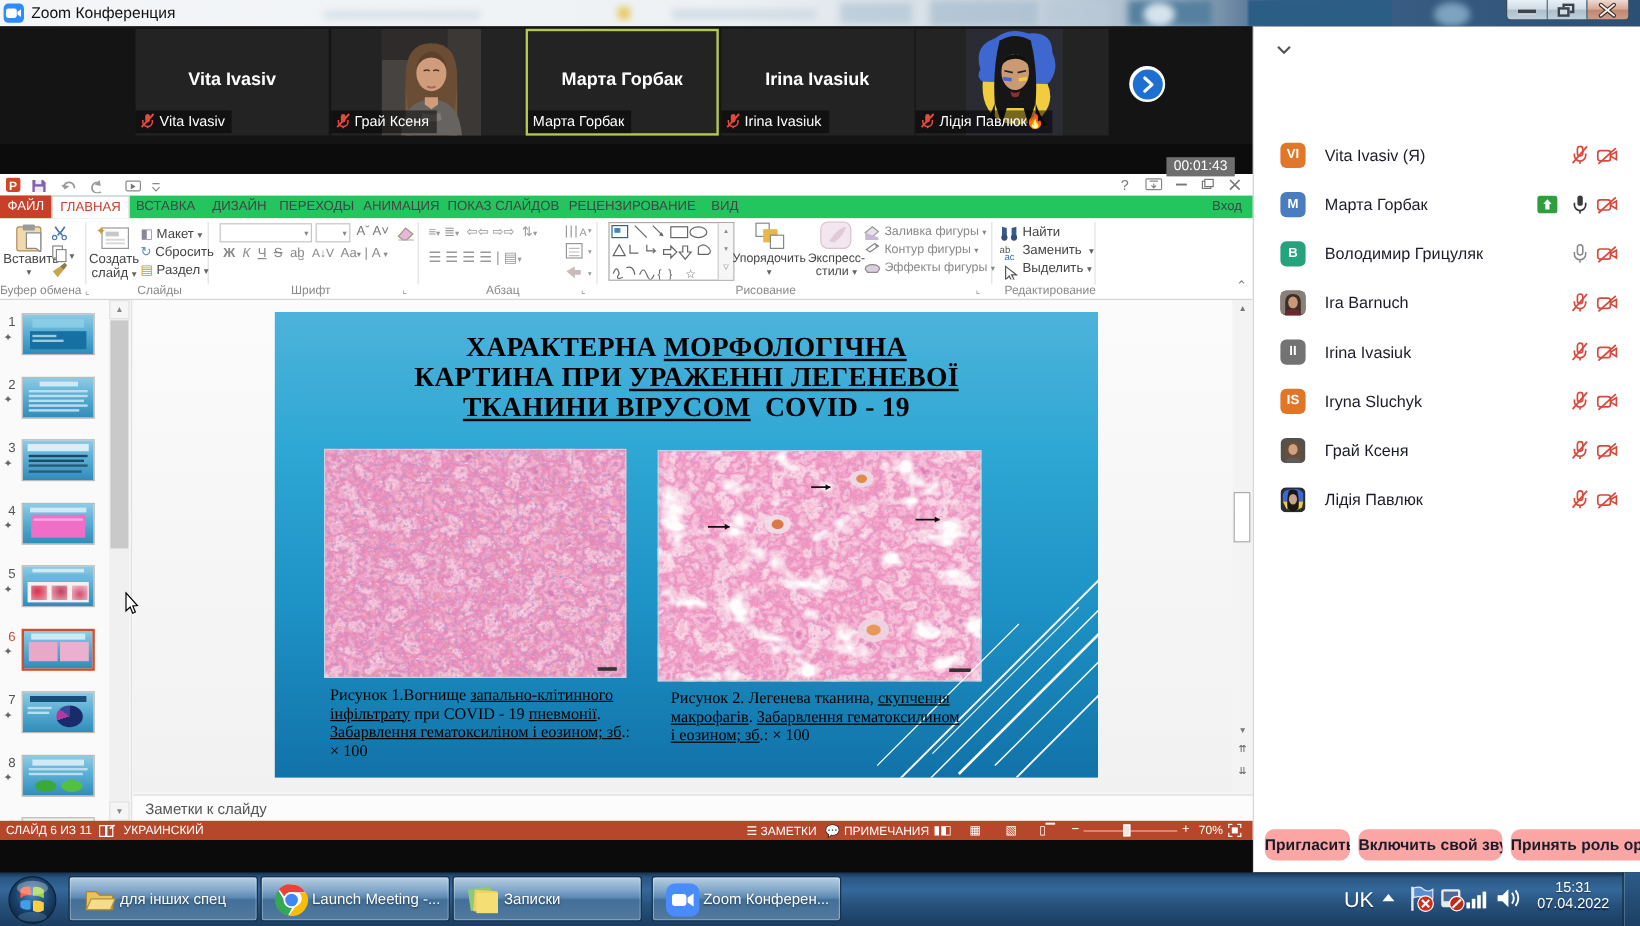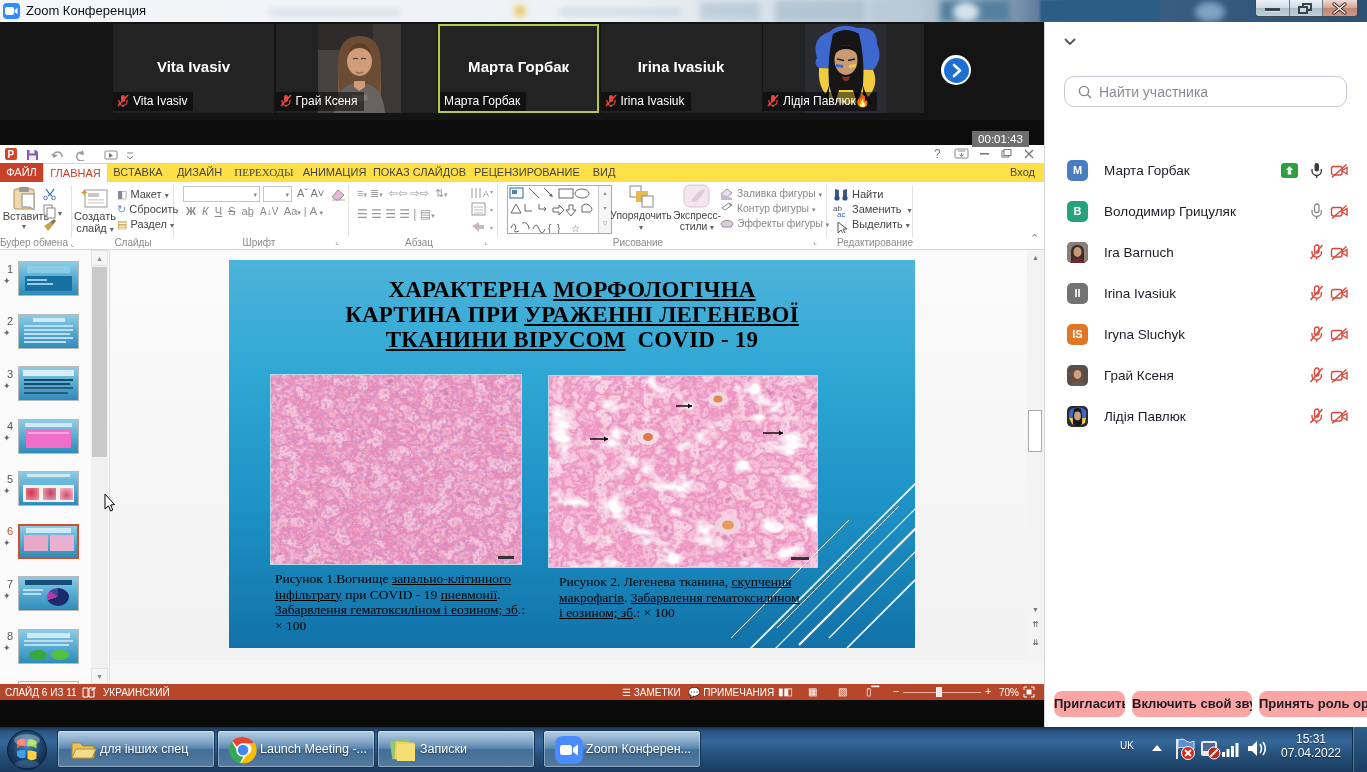--- a/index.html
+++ b/index.html
@@ -20,21 +20,21 @@
 .vtile { position:absolute; top:2px; height:89px; width:161px; background:#232323; }
 .vname { position:absolute; width:100%; text-align:center; top:34px; font-size:15px; font-weight:bold; color:#fff; }
 .vlabel { position:absolute; left:0; bottom:2px; background:rgba(0,0,0,.5); color:#fff; font-size:12px; height:19px; line-height:19px; padding:0 6px 0 4px; white-space:nowrap; }
 .vlabel .mic { display:inline-block; vertical-align:-2px; margin-right:4px; }
 #nextbtn { position:absolute; left:941px; top:33px; width:30px; height:30px; border-radius:50%; background:#fff; }
 #nextbtn .inner { position:absolute; left:2.5px; top:2.5px; width:25px; height:25px; border-radius:50%; background:#1d6fd2; }
 
 #ppt { position:absolute; left:0; top:145px; width:1044px; height:555px; background:#fff; }
 #ppt-title { position:absolute; left:0; top:0; width:100%; height:18px; background:#fff; }
 #ppt-title .tt { position:absolute; left:0; right:0; top:4px; text-align:center; font-size:10.8px; color:#444; }
-#tabs { position:absolute; left:0; top:18px; width:100%; height:19px; background:#fde047; }
+#tabs { position:absolute; left:0; top:18px; width:100%; height:19px; background:#22c55e; }
 .tab { position:absolute; top:0; height:19px; line-height:19px; font-size:11px; color:#444; text-align:center; white-space:nowrap; }
 #tab-file { left:0; width:43px; background:#c8402a; color:#fff; }
 #tab-main { left:43px; width:65px; color:#c8402a; border:1px solid #d4d4d4; border-bottom:none; background:#fff; z-index:2; }
 #ribbon { position:absolute; left:0; top:37px; width:100%; height:68px; background:#fff; border-bottom:1px solid #d5d5d5; font-size:11px; color:#444; }
 .rsep { position:absolute; top:3px; height:52px; width:1px; background:#e2e2e2; }
 .glabel { position:absolute; top:55px; font-size:10px; color:#8a8a8a; text-align:center; white-space:nowrap; }
 
 #edit { position:absolute; left:0; top:105px; width:100%; height:434px; background:#f5f5f5; }
 #thumbs { position:absolute; left:0; top:0; width:110px; height:434px; background:#fafafa; border-right:1px solid #e0e0e0; }
 .thumb { position:absolute; left:18px; width:61px; height:35px; background:linear-gradient(180deg,#8ecbe4 0%,#5aafd4 45%,#2f8cba 100%); border:1px solid #b9b9b9; }
@@ -189,21 +189,21 @@
         <rect x="68" y="4" width="7" height="6" stroke="#777" fill="none"></rect>
           <rect x="70" y="2.5" width="7" height="6" stroke="#777" fill="#fff"></rect>
         <path d="M91 3 l8 8 M99 3 l-8 8" stroke="#777" stroke-width="1.4"></path>
       </svg>
     </div>
     <div id="tabs">
       <div class="tab" id="tab-file">ФАЙЛ</div>
       <div class="tab" id="tab-main">ГЛАВНАЯ</div>
       <div class="tab" style="left:110px;width:56px;">ВСТАВКА</div>
       <div class="tab" style="left:172px;width:55px;">ДИЗАЙН</div>
-      <div class="tab" style="left:232px;width:64px;font-family:Liberation Serif, serif;">ПЕРЕХОДЫ</div>
+      <div class="tab" style="left:232px;width:64px;">ПЕРЕХОДЫ</div>
       <div class="tab" style="left:302px;width:65px;">АНИМАЦИЯ</div>
       <div class="tab" style="left:372px;width:95px;">ПОКАЗ СЛАЙДОВ</div>
       <div class="tab" style="left:474px;width:99px;">РЕЦЕНЗИРОВАНИЕ</div>
       <div class="tab" style="left:586px;width:36px;">ВИД</div>
       <div class="tab" style="left:1005px;width:35px;color:#444;">Вход</div>
     </div>
     <div id="ribbon">
       <div class="rsep" style="left:71px;"></div>
         <div class="rsep" style="left:173px;"></div>
         <div class="rsep" style="left:348px;"></div>
@@ -508,20 +508,21 @@
             <path d="M12 228 L130 110" stroke-width="1"></path>
           </g>
         </svg>
         <div style="position:absolute;left:46px;top:311px;width:260px;font-family:'Liberation Serif',serif;font-size:13.5px;line-height:15.5px;color:#000;">Рисунок 1.Вогнище <span style="text-decoration:underline;">запально-клітинного</span> <span style="text-decoration:underline;">інфільтрату</span> при COVID - 19 <span style="text-decoration:underline;">пневмонії</span>. <span style="text-decoration:underline;">Забарвлення гематоксиліном і еозином; зб</span>.: × 100</div>
         <div style="position:absolute;left:330px;top:314px;width:245px;font-family:'Liberation Serif',serif;font-size:13.5px;line-height:15.5px;color:#000;">Рисунок 2. Легенева тканина, <span style="text-decoration:underline;">скупчення</span> <span style="text-decoration:underline;">макрофагів</span>. <span style="text-decoration:underline;">Забарвлення гематоксилином і еозином; зб</span>.: × 100</div>
       </div>
       <svg style="position:absolute;left:103px;top:243px;z-index:9;" width="13" height="20">
           <path d="M2 1 L2 16 L5.5 12.8 L7.6 18 L9.8 17 L7.7 12 L11.5 11.6 Z" fill="#fff" stroke="#000" stroke-width="1"></path>
         </svg>
     </div>
+    <div id="notes">Заметки к слайду</div>
     <div id="pstatus">
       <div style="position:absolute;left:5px;top:2.5px;">СЛАЙД 6 ИЗ 11</div>
       <svg style="position:absolute;left:82px;top:1.5px;" width="14" height="13">
           <path d="M1 2 h5 v9 h-5 Z M7 2 h5 v9 h-5 Z" fill="none" stroke="#fff"></path>
           <path d="M9 4 l4 -3 l1 1 l-4 3 Z" fill="#fff"></path>
         </svg>
       <div style="position:absolute;left:103px;top:2.5px;">УКРАИНСКИЙ</div>
       <div style="position:absolute;left:622px;top:2.5px;">☰ ЗАМЕТКИ</div>
       <div style="position:absolute;left:688px;top:2.5px;">💬 ПРИМЕЧАНИЯ</div>
       <div style="position:absolute;left:778px;top:2px;font-size:10px;">▮◧</div>
@@ -538,27 +539,35 @@
           <path d="M1 4 V1 h3 M8 1 h3 v3 M11 8 v3 h-3 M4 11 H1 V8" stroke="#fff" fill="none"></path>
           <rect x="3.5" y="3.5" width="5" height="5" fill="#fff"></rect>
         </svg>
     </div>
   </div>
   <div id="timerbox" style="position:absolute;left:972px;top:131px;width:57px;height:16px;background:#6e6e6e;color:#fff;font-size:11.5px;text-align:center;line-height:16px;z-index:5;">00:01:43</div>
   <div id="panel">
     <svg style="position:absolute;left:18px;top:15px;" width="14" height="10">
         <path d="M2 2 l5 5 l5 -5" stroke="#555" stroke-width="1.8" fill="none"></path>
       </svg>
-    <div style="position:absolute;left:19px;top:54px;width:283px;height:31px;border:1px solid #c9c9d4;border-radius:10px;">
-      <svg style="position:absolute;left:13px;top:8px;" width="15" height="15">
-          <circle cx="6" cy="6" r="4.6" stroke="#888" fill="none" stroke-width="1.4"></circle>
-          <line x1="9.5" y1="9.5" x2="13" y2="13" stroke="#888" stroke-width="1.4"></line>
-        </svg>
-      <div style="position:absolute;left:34px;top:7px;font-size:14px;color:#8a8a95;">Найти участника</div>
-    </div>
+    <div class="prow" style="top:96.5px;">
+        <div class="pav" style="background:#e2772a;">VI</div>
+        <div class="pname">Vita Ivasiv (Я)</div>
+        <svg style="position:absolute;left:263px;top:2px;" width="17" height="17" viewBox="0 0 17 17">
+          <rect x="6.5" y="1" width="4.5" height="8" rx="2.2" fill="none" stroke="#d8493d" stroke-width="1.4"></rect>
+          <path d="M4 7 v1.5 a4.7 4.7 0 0 0 9.4 0 V7" stroke="#d8493d" stroke-width="1.4" fill="none"></path>
+          <line x1="8.7" y1="13.3" x2="8.7" y2="15.5" stroke="#d8493d" stroke-width="1.4"></line>
+          <line x1="2.5" y1="15" x2="14.5" y2="1" stroke="#d8493d" stroke-width="1.5"></line>
+        </svg>
+        <svg style="position:absolute;left:285px;top:3px;" width="19" height="17" viewBox="0 0 19 17">
+          <rect x="1.5" y="3.5" width="10.5" height="8.5" rx="2" fill="none" stroke="#d8493d" stroke-width="1.4"></rect>
+          <path d="M12 7.5 l5 -3 v6.5 l-5 -3" fill="none" stroke="#d8493d" stroke-width="1.4"></path>
+          <line x1="2" y1="14.5" x2="16.5" y2="1.5" stroke="#d8493d" stroke-width="1.5"></line>
+        </svg>
+      </div>
     <div class="prow" style="top:137.5px;">
         <div class="pav" style="background:#4a7dbf;">M</div>
         <div class="pname">Марта Горбак</div>
         <svg style="position:absolute;left:236px;top:3px;" width="17" height="15" viewBox="0 0 17 15">
           <rect width="17" height="15" rx="3" fill="#2e9e3e"></rect>
           <path d="M8.5 3 L12 7 H10.2 V11.5 H6.8 V7 H5 Z" fill="#fff"></path>
         </svg>
         <svg style="position:absolute;left:263px;top:2px;" width="17" height="17" viewBox="0 0 17 17">
           <rect x="6.5" y="1" width="4.5" height="8.5" rx="2.2" fill="#3a3a3a"></rect>
           <path d="M4 7 v1.8 a4.7 4.7 0 0 0 9.4 0 V7" stroke="#3a3a3a" stroke-width="1.4" fill="none"></path>
@@ -723,21 +732,21 @@
       <div class="lbl">Записки</div>
       </div>
     <div class="tbtn" style="left:543px;width:158px;text-align:right;">
       <svg style="position:absolute;left:11px;top:5px;" width="28" height="28">
           <rect x="0" y="0" width="28" height="28" rx="8" fill="#4a8cff"></rect>
           <rect x="5" y="9" width="12" height="10" rx="2.5" fill="#fff"></rect>
           <path d="M18 12 l5 -3.5 v11 l-5 -3.5 Z" fill="#fff"></path>
         </svg>
       <div class="lbl">Zoom Конферен...</div>
       </div>
-    <div style="position:absolute;left:1120px;top:13px;color:#fff;font-size:10px;text-shadow:0 1px 1px rgba(0,0,0,.5);">UK</div>
+    <div style="position:absolute;left:1120px;top:13px;color:#fff;font-size:18px;text-shadow:0 1px 1px rgba(0,0,0,.5);">UK</div>
     <svg style="position:absolute;left:1151px;top:17px;" width="12" height="8">
         <path d="M1 7 l5 -6 l5 6 Z" fill="#fff"></path>
       </svg>
     <svg style="position:absolute;left:1174px;top:10px;" width="22" height="24">
       <path d="M3 2 v20" stroke="#e8e8e8" stroke-width="2"></path>
         <path d="M4 3 q6 -2 8 1 q4 3 8 0 v8 q-4 3 -8 0 q-2 -3 -8 -1 Z" fill="#5a8fd4" stroke="#dce8f4" stroke-width="1"></path>
       <circle cx="14" cy="16" r="6.5" fill="#d42a1a" stroke="#fff" stroke-width="1"></circle>
         <path d="M11 13 l6 6 M17 13 l-6 6" stroke="#fff" stroke-width="1.8"></path>
     </svg>
     <svg style="position:absolute;left:1199px;top:10px;" width="22" height="24">

